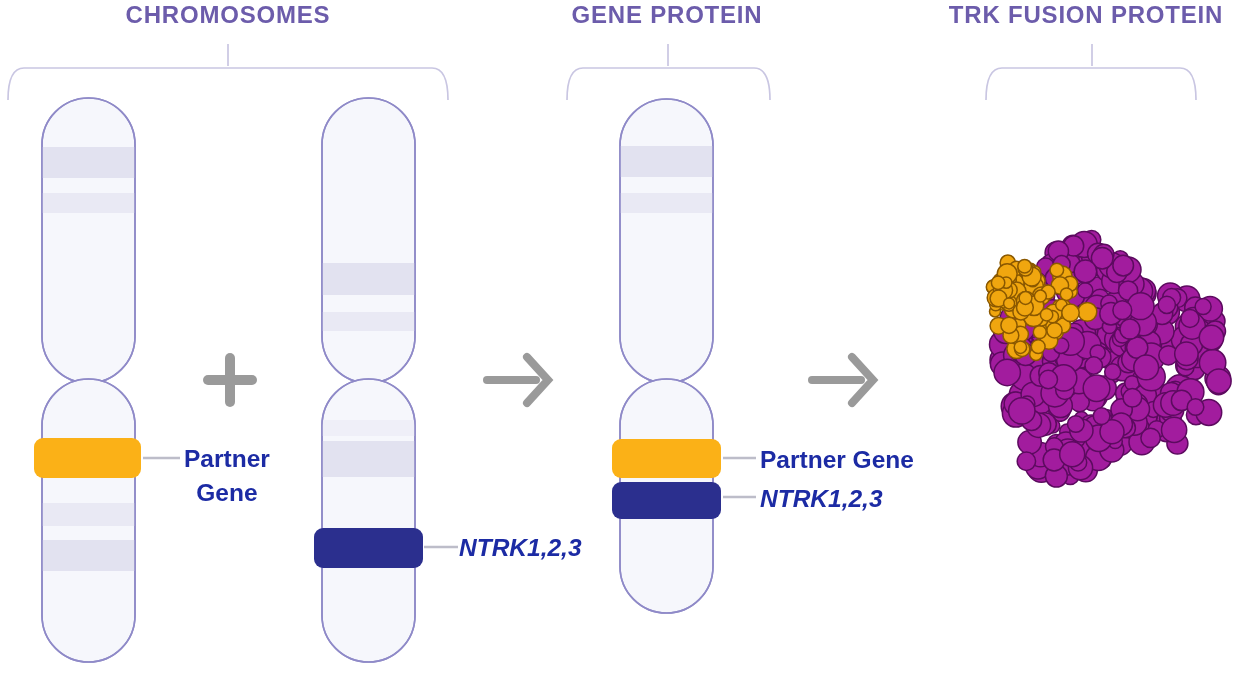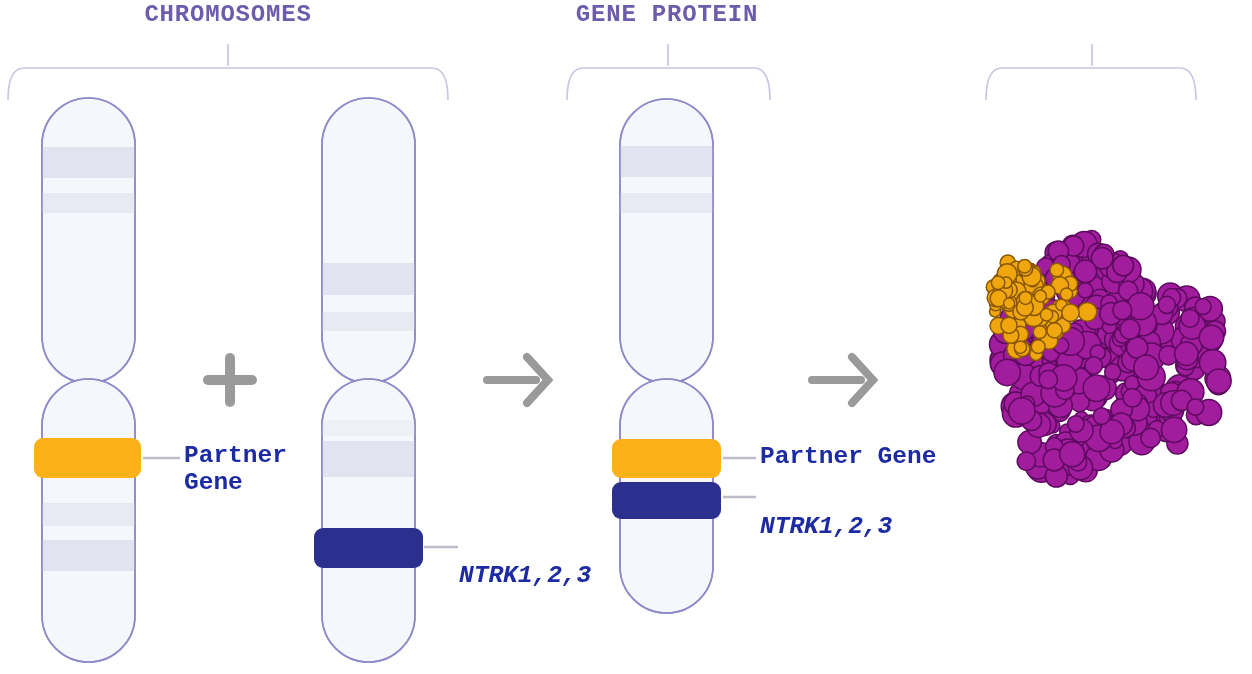--- a/index.html
+++ b/index.html
@@ -1,49 +1,50 @@
 <!DOCTYPE html>
 <html style="--header-purple: #6C5CAB; --label-blue: #1C2BA4; --chromosome-outline: #8F8AC8; --chromosome-fill: #F6F7FC; --band-light: #E2E2F0; --band-lighter: #E9E9F4; --band-faint: #EFEFF8; --partner-gene-yellow: #FBB117; --ntrk-navy: #2B2F8E; --leader-gray: #BDBDC9; --brace-lavender: #C9C6E2; --connector-gray: #9A9A9A;"><head>
 <meta charset="utf-8">
 <style>
   html,body{margin:0;padding:0;background:#fff;}
   .canvas{
     position:relative;width:1252px;height:674px;background:#ffffff;
-    font-family:Liberation Mono, monospace;overflow:hidden;
+    font-family:Liberation Sans, sans-serif;overflow:hidden;text-align:center;
   }
   .col-header{
     position:absolute;top:1px;transform:translateX(-50%);
     font-size:24px;font-weight:700;letter-spacing:0.8px;
     color:var(--header-purple,#6C5CAB);white-space:nowrap;
   }
   .gene-label{
     position:absolute;font-size:24.5px;font-weight:700;
-    color:var(--label-blue,#1C2BA4);line-height:27px;white-space:nowrap;
+    color:var(--label-blue,#1C2BA4);line-height:34px;white-space:nowrap;
   }
   .stacked{white-space:pre-line;}
-  .italic{font-style:italic;margin-top:31px;}
+  .italic{font-style:italic;}
   svg.diagram{position:absolute;left:0;top:0;}
   .arm{fill:var(--chromosome-fill,#F6F7FC);stroke:var(--chromosome-outline,#8F8AC8);stroke-width:1.6;}
   .arm-line{fill:none;stroke:var(--chromosome-outline,#8F8AC8);stroke-width:1.6;}
   .band{fill:var(--band-light,#E2E2F0);}
   .band-lt{fill:var(--band-lighter,#E9E9F4);}
   .band-ft{fill:var(--band-faint,#EFEFF8);}
   .gene-yellow{fill:var(--partner-gene-yellow,#FBB117);}
   .gene-navy{fill:var(--ntrk-navy,#2B2F8E);}
   .leader{stroke:var(--leader-gray,#BDBDC9);stroke-width:2.5;}
   .brace{stroke:var(--brace-lavender,#C9C6E2);stroke-width:1.7;fill:none;}
   .connector{stroke:var(--connector-gray,#9A9A9A);fill:none;}
 </style>
 </head>
 <body>
 
 <div class="canvas">
 
   <div class="col-header" style="left:228px">CHROMOSOMES</div>
   <div class="col-header" style="left:667px">GENE PROTEIN</div>
+  <div class="col-header" style="left:1086px">TRK FUSION PROTEIN</div>
 
   <svg class="diagram" width="1252" height="674" viewBox="0 0 1252 674">
     <defs>
       <clipPath id="cp1u">
           <rect x="42" y="98" width="93" height="285" rx="46.5"></rect>
         </clipPath>
       <clipPath id="cp1l">
           <rect x="42" y="379" width="93" height="283" rx="46.5"></rect>
         </clipPath>
       <clipPath id="cp2u">

